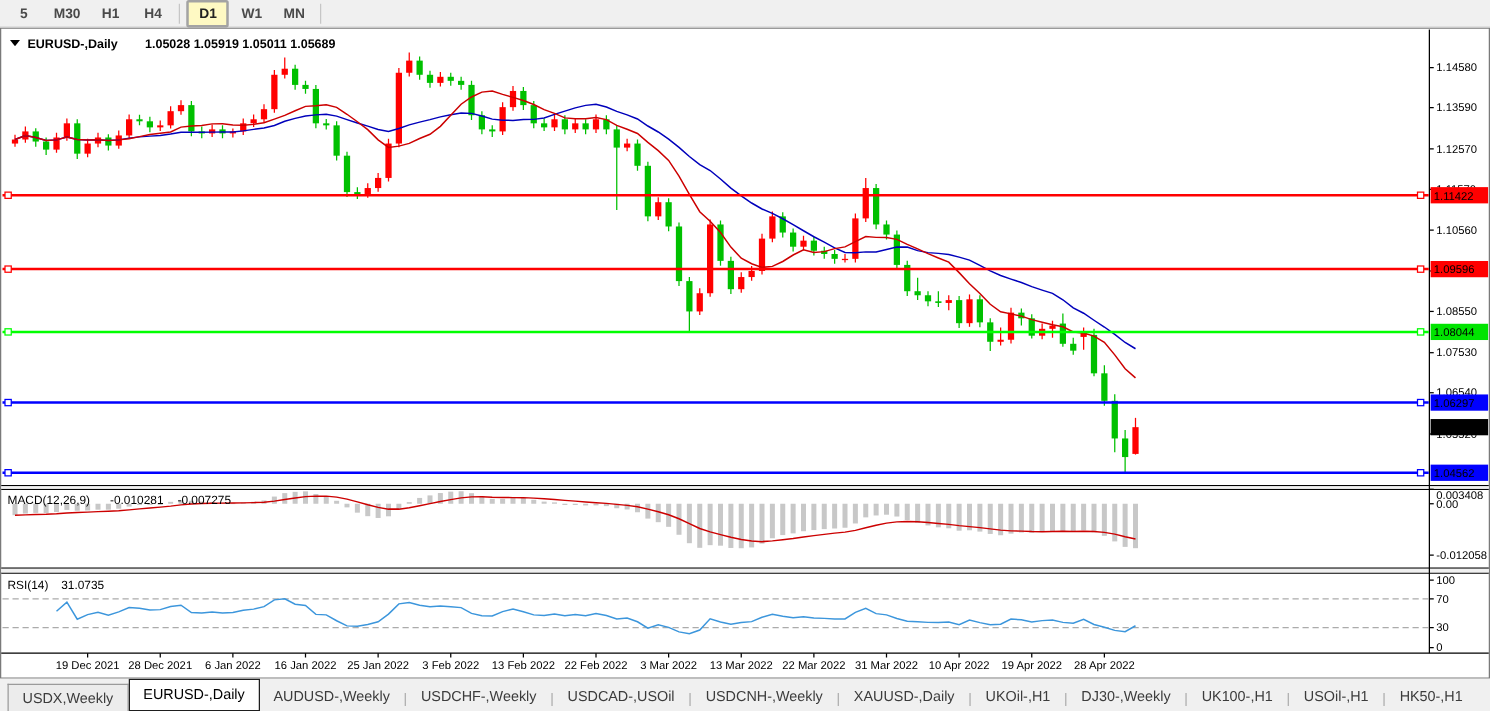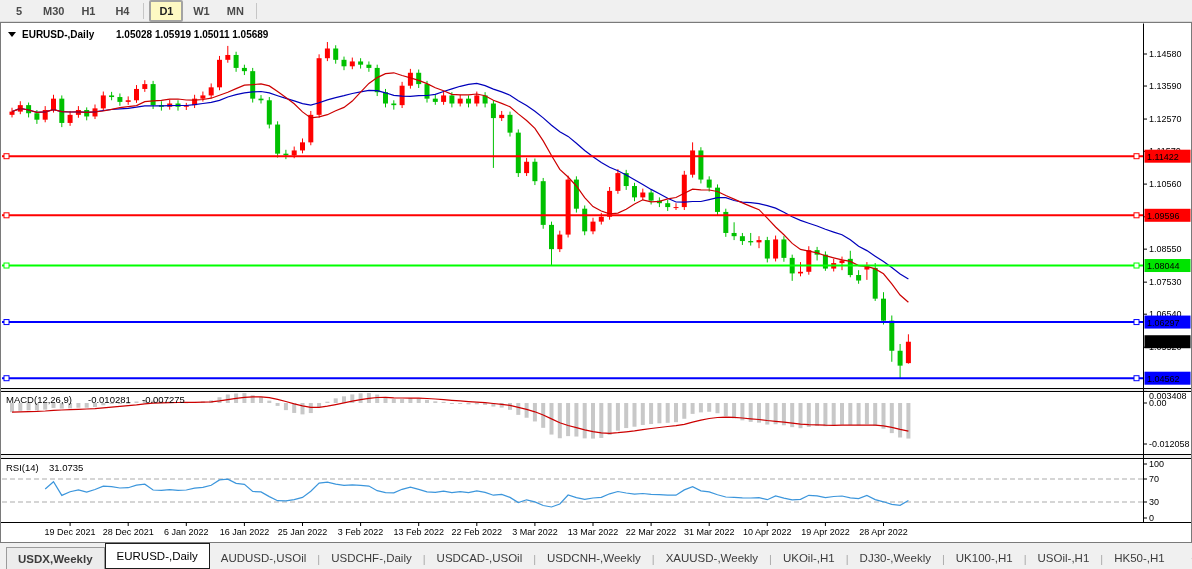--- a/index.html
+++ b/index.html
@@ -17,21 +17,21 @@
   #chart-svg text{font-family:"Liberation Sans",sans-serif;fill:#000;}
   .axis-txt{font-size:9px;}
   .date-txt{font-size:9px;}
   .panel-label{font-size:9.5px;}
   .title-txt{font-size:10px;font-weight:bold;}
   
   #tabbar{position:absolute;left:0;top:543px;width:1192px;height:26px;background:#f0f0f0;
     display:flex;align-items:flex-end;padding-left:6px;box-sizing:border-box;}
   .tab{height:20px;display:flex;align-items:center;padding:0 11px;font-size:11.5px;color:#3c3c3c;
     white-space:nowrap;cursor:default;margin-bottom:1px;}
-  .tab.boxed{background:#ececec;border:1px solid #9b9b9b;border-bottom:none;height:21px;margin-bottom:0;font-weight:bold;}
+  .tab.boxed{background:#ececec;border:1px solid #9b9b9b;border-bottom:none;height:21px;margin-bottom:0;}
   .tab.active{background:#ffffff;border:1px solid #1e1e1e;height:24px;margin-bottom:0;color:#000;z-index:2;}
   .tab-sep{color:#a8a8a8;font-size:11px;margin-bottom:4px;}
   .tab-arrow{font-size:9px;color:#555;margin-bottom:6px;padding:0 4px;cursor:default;}
   .tab-arrow.first{margin-left:10px;}
 </style>
 </head>
 <body>
 
 <div id="app">
   <div id="toolbar">
@@ -507,29 +507,29 @@
       <text class="panel-label" x="88" y="381">-0.010281</text>
       <text class="panel-label" x="142" y="381">-0.007275</text>
       <text class="panel-label" x="6" y="449">RSI(14)</text>
       <text class="panel-label" x="49" y="449">31.0735</text>
     </g>
   </svg>
 
   <div id="tabbar">
       <div class="tab boxed">USDX,Weekly</div>
       <div class="tab active">EURUSD-,Daily</div>
-      <div class="tab">AUDUSD-,USOil</div>
-      <div class="tab-sep">|</div>
-      <div class="tab">USDCHF-,Daily</div>
+      <div class="tab">AUDUSD-,Weekly</div>
+      <div class="tab-sep">|</div>
+      <div class="tab">USDCHF-,Weekly</div>
       <div class="tab-sep">|</div>
       <div class="tab">USDCAD-,USOil</div>
       <div class="tab-sep">|</div>
       <div class="tab">USDCNH-,Weekly</div>
       <div class="tab-sep">|</div>
-      <div class="tab">XAUUSD-,Weekly</div>
+      <div class="tab">XAUUSD-,Daily</div>
       <div class="tab-sep">|</div>
       <div class="tab">UKOil-,H1</div>
       <div class="tab-sep">|</div>
       <div class="tab">DJ30-,Weekly</div>
       <div class="tab-sep">|</div>
       <div class="tab">UK100-,H1</div>
       <div class="tab-sep">|</div>
       <div class="tab">USOil-,H1</div>
       <div class="tab-sep">|</div>
       <div class="tab">HK50-,H1</div>

